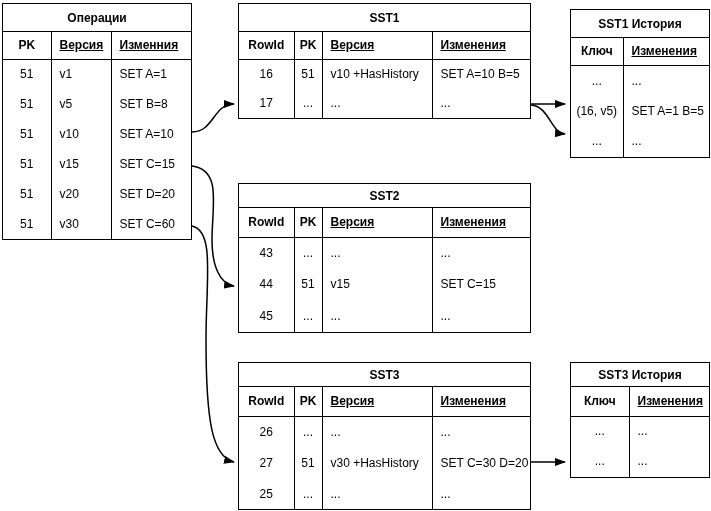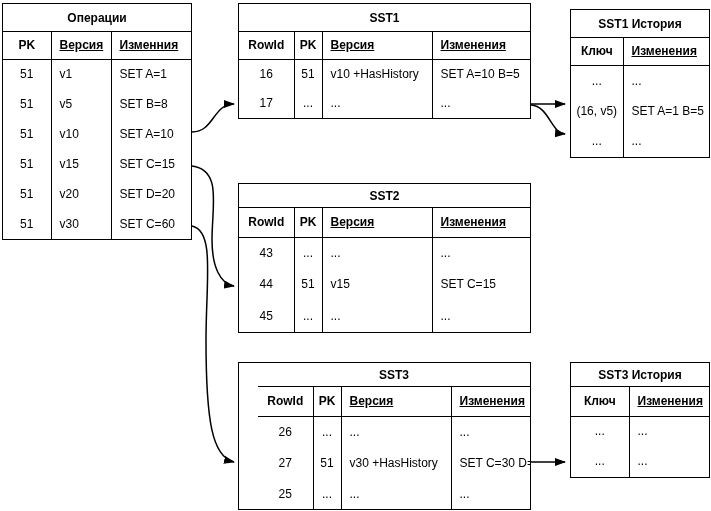--- a/index.html
+++ b/index.html
@@ -72,21 +72,21 @@
   #t-sst1 { top: 3px; }
   #t-sst1 .title { height: 28px; }
   #t-sst1 th { height: 27px; }
   #t-sst1 td { height: 29.3px; }
 
   #t-sst2 { top: 183px; }
   #t-sst2 .title { height: 24px; }
   #t-sst2 th { height: 29px; }
   #t-sst2 td { height: 31.5px; }
 
-  #t-sst3 { top: 362px; padding-left: 19px; }
+  #t-sst3 { top: 362px; }
   #t-sst3 .title { height: 24px; }
   #t-sst3 th { height: 29px; }
   #t-sst3 td { height: 31px; }
 
   
   .hist { left: 570px; width: 140px; }
   .hist th:nth-child(1), .hist td:nth-child(1) { text-align: center; padding: 0; }
 
   #t-hist1 { top: 9px; }
   #t-hist1 .title { height: 28px; }

